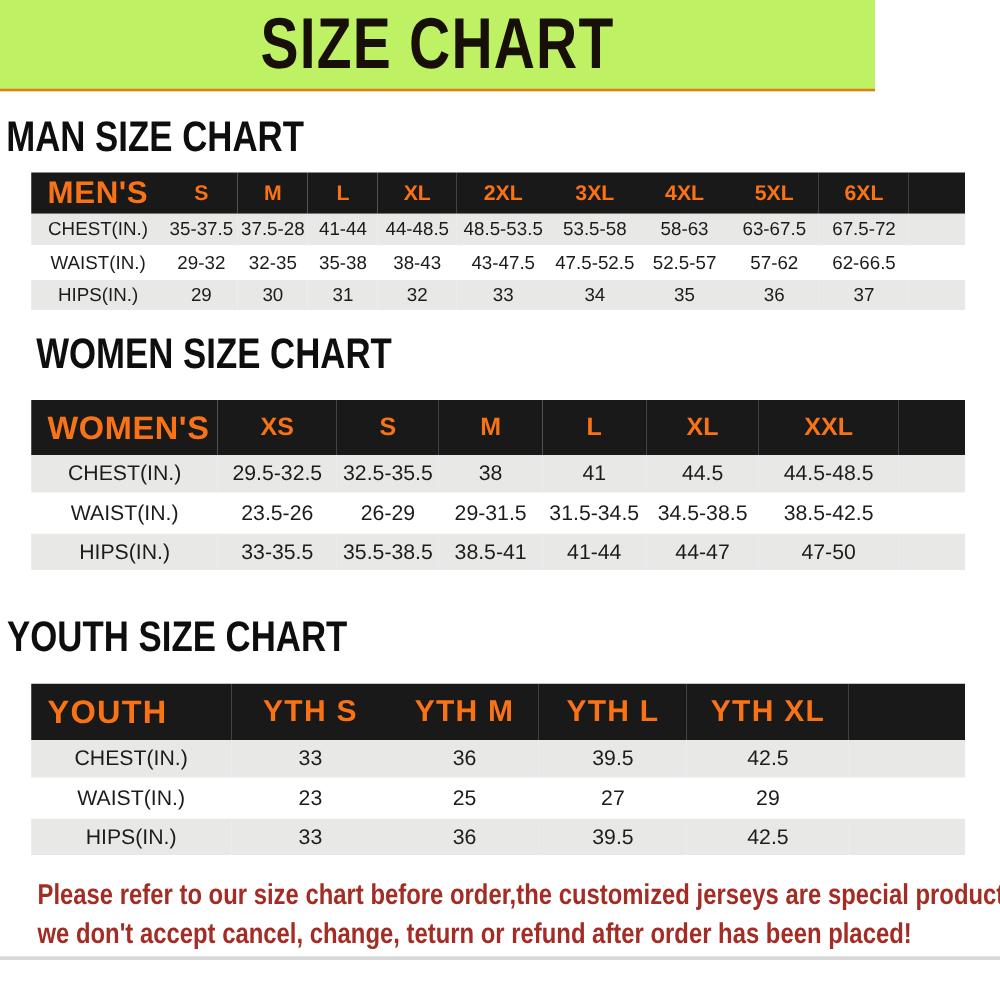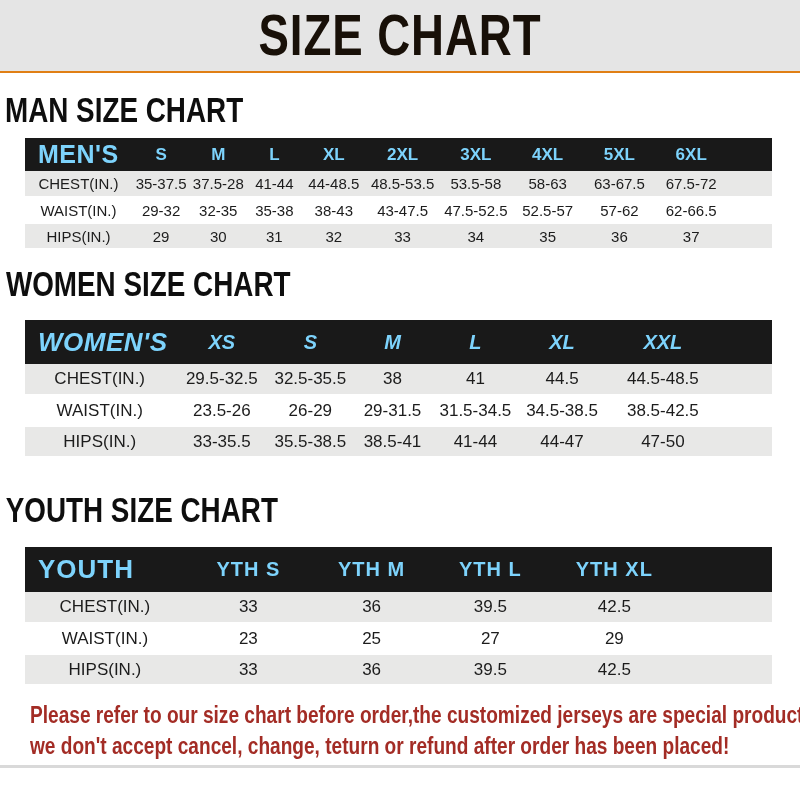--- a/index.html
+++ b/index.html
@@ -7,23 +7,23 @@
     padding: 0;
     width: 800px;
     height: 800px;
     background: #ffffff;
     overflow: hidden;
     font-family: "Liberation Sans", sans-serif;
   }
 
   
   .banner {
-    width: 800px;
+    width: 700px;
     height: 73px;
-    background: #e5e5e5;
+    background: #bef264;
     display: flex;
     align-items: center;
     justify-content: center;
     border-bottom: 2px solid #e07f15;
     box-sizing: border-box;
   }
   .banner-title {
     display: inline-block;
     font-size: 48px;
     font-weight: 800;
@@ -42,37 +42,37 @@
   .section-heading > span {
     display: inline-block;
     font-size: 29px;
     font-weight: 800;
     color: #0e0e0e;
     letter-spacing: 0px;
     transform: scale(0.96, 1.18);
     white-space: nowrap;
   }
   #heading-men   { margin-top: 20px; }
-  #heading-women { margin-top: 17px; }
+  #heading-women { margin-top: 17px; padding-left: 23px; }
   #heading-youth { margin-top: 35px; }
 
   
   table.size-table {
     width: 747px;
     margin-left: 25px;
     border-collapse: collapse;
     table-layout: fixed;
   }
   #table-men   { margin-top: 11px; }
   #table-women { margin-top: 19px; }
   #table-youth { margin-top: 20px; }
 
   .size-table thead th {
     background: #191919;
-    color: #7dd3fc;
+    color: #f97316;
     font-weight: bold;
     text-align: center;
     padding: 0;
     vertical-align: middle;
   }
   .size-table thead th.corner {
     text-align: left;
     padding-left: 13px;
     letter-spacing: 0.5px;
     white-space: nowrap;
@@ -88,27 +88,27 @@
   .size-table tbody tr:nth-child(even) { background: #ffffff; }
 
   #table-men thead tr   { height: 33px; }
   #table-men tbody tr   { height: 26px; }
   #table-men thead th   { font-size: 17px; }
   #table-men thead th.corner { font-size: 25px; }
   #table-men tbody td   { font-size: 15px; }
 
   #table-women thead tr { height: 44px; }
   #table-women tbody tr { height: 31px; }
-  #table-women thead th { font-size: 20px; font-style: italic; }
+  #table-women thead th { font-size: 20px; }
   #table-women thead th.corner { font-size: 26px; }
   #table-women tbody td { font-size: 17px; }
 
   #table-youth thead tr { height: 45px; }
   #table-youth tbody tr { height: 31px; }
-  #table-youth thead th { font-size: 20px; letter-spacing: 1px; }
+  #table-youth thead th { font-size: 24px; letter-spacing: 1px; }
   #table-youth thead th.corner { font-size: 26px; }
   #table-youth tbody td { font-size: 17px; }
 
   
   .footer {
     margin-top: 14px;
     margin-left: 30px;
     width: 770px;
   }
   .footer-line {

